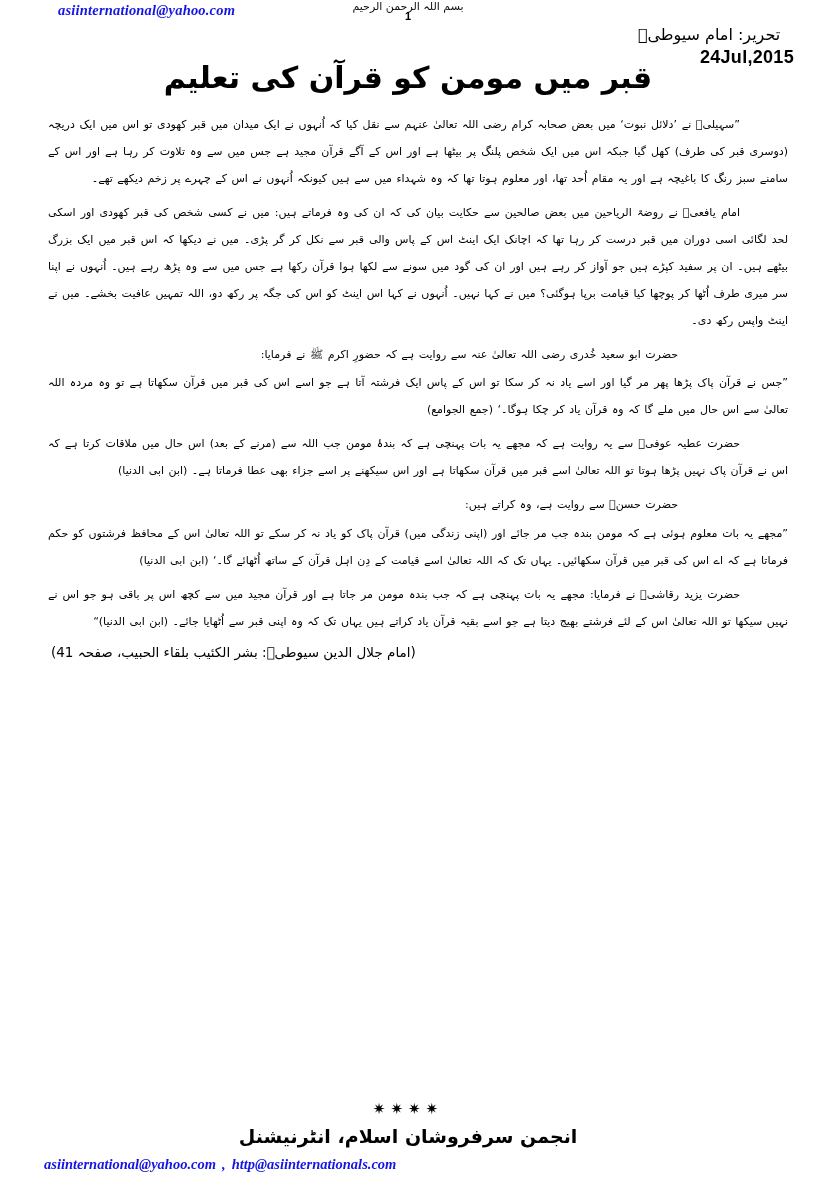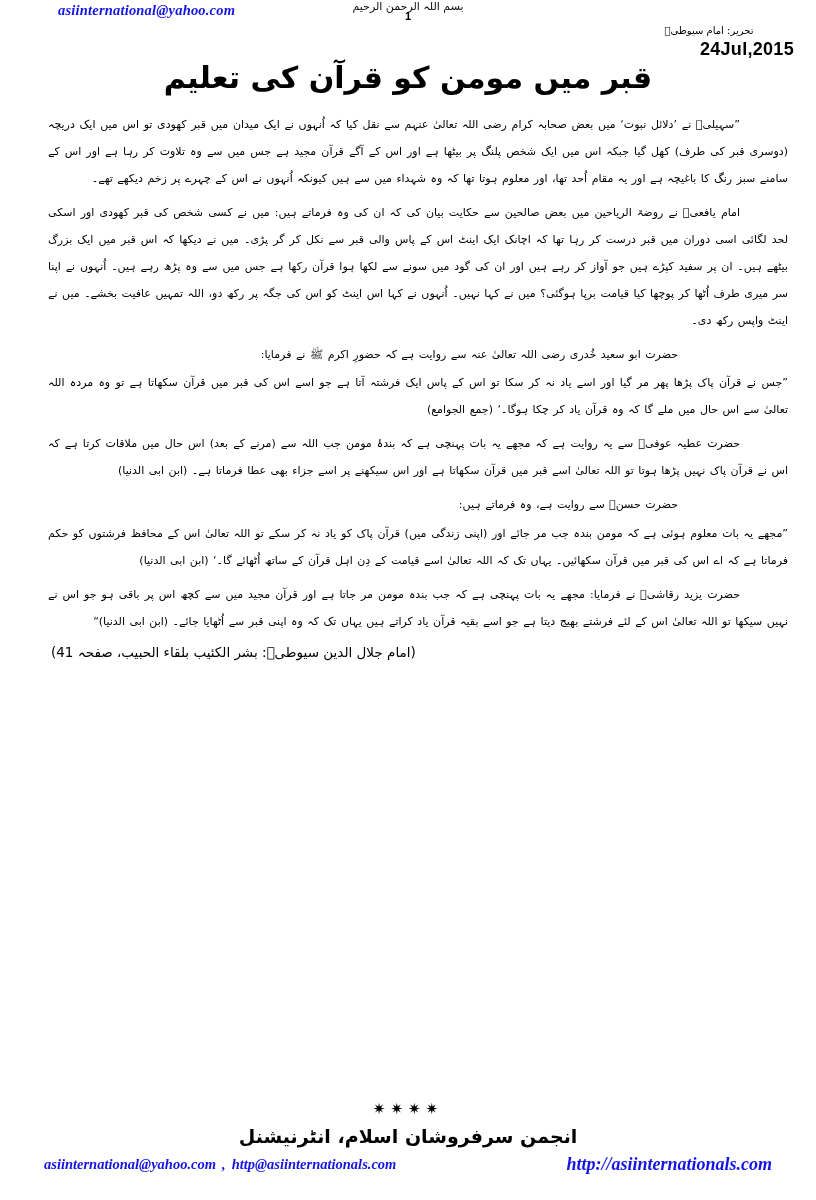--- a/index.html
+++ b/index.html
@@ -70,21 +70,21 @@
   .byline {
     position: absolute;
     right: 22px;
     top: 24px;
     text-align: center;
     direction: rtl;
     width: 170px;
   }
   .byline-author {
     font-family: "DejaVu Sans", sans-serif;
-    font-size: 10px;
+    font-size: 16px;
     color: #000;
     line-height: 1.35;
     white-space: nowrap;
   }
   .byline-date {
     direction: ltr;
     font-family: "Liberation Sans", sans-serif;
     font-weight: bold;
     font-size: 18px;
     color: #000;
@@ -233,38 +233,37 @@
     <p class="para indent">”سہیلیؒ نے ’دلائل نبوت‘ میں بعض صحابہ کرام رضی اللہ تعالیٰ عنہم سے نقل کیا کہ اُنہوں نے ایک میدان میں قبر کھودی تو اس میں ایک دریچہ (دوسری قبر کی طرف) کھل گیا جبکہ اس میں ایک شخص پلنگ پر بیٹھا ہے اور اس کے آگے قرآن مجید ہے جس میں سے وہ تلاوت کر رہا ہے اور اس کے سامنے سبز رنگ کا باغیچہ ہے اور یہ مقام اُحد تھا، اور معلوم ہوتا تھا کہ وہ شہداء میں سے ہیں کیونکہ اُنہوں نے اس کے چہرے پر زخم دیکھے تھے۔</p>
 
     <p class="para indent">امام یافعیؒ نے روضۃ الریاحین میں بعض صالحین سے حکایت بیان کی کہ ان کی وہ فرماتے ہیں: میں نے کسی شخص کی قبر کھودی اور اسکی لحد لگائی اسی دوران میں قبر درست کر رہا تھا کہ اچانک ایک اینٹ اس کے پاس والی قبر سے نکل کر گر پڑی۔ میں نے دیکھا کہ اس قبر میں ایک بزرگ بیٹھے ہیں۔ ان پر سفید کپڑے ہیں جو آواز کر رہے ہیں اور ان کی گود میں سونے سے لکھا ہوا قرآن رکھا ہے جس میں سے وہ پڑھ رہے ہیں۔ اُنہوں نے اپنا سر میری طرف اُٹھا کر پوچھا کیا قیامت برپا ہوگئی؟ میں نے کہا نہیں۔ اُنہوں نے کہا اس اینٹ کو اس کی جگہ پر رکھ دو، اللہ تمہیں عافیت بخشے۔ میں نے اینٹ واپس رکھ دی۔</p>
 
     <p class="para center-start tight">حضرت ابو سعید خُدری رضی اللہ تعالیٰ عنہ سے روایت ہے کہ حضورِ اکرم ﷺ نے فرمایا:</p>
 
     <p class="para">”جس نے قرآن پاک پڑھا پھر مر گیا اور اسے یاد نہ کر سکا تو اس کے پاس ایک فرشتہ آتا ہے جو اسے اس کی قبر میں قرآن سکھاتا ہے تو وہ مردہ اللہ تعالیٰ سے اس حال میں ملے گا کہ وہ قرآن یاد کر چکا ہوگا۔‘ (جمع الجوامع)</p>
 
     <p class="para indent">حضرت عطیہ عوفیؒ سے یہ روایت ہے کہ مجھے یہ بات پہنچی ہے کہ بندۂ مومن جب اللہ سے (مرنے کے بعد) اس حال میں ملاقات کرتا ہے کہ اس نے قرآن پاک نہیں پڑھا ہوتا تو اللہ تعالیٰ اسے قبر میں قرآن سکھاتا ہے اور اس سیکھنے پر اسے جزاء بھی عطا فرماتا ہے۔ (ابن ابی الدنیا)</p>
 
-    <p class="para center-start tight">حضرت حسنؒ سے روایت ہے، وہ فرماتے ہیں:</p>
+    <p class="para center-start tight">حضرت حسنؒ سے روایت ہے، وہ کراتے ہیں:</p>
 
     <p class="para">”مجھے یہ بات معلوم ہوئی ہے کہ مومن بندہ جب مر جائے اور (اپنی زندگی میں) قرآن پاک کو یاد نہ کر سکے تو اللہ تعالیٰ اس کے محافظ فرشتوں کو حکم فرماتا ہے کہ اے اس کی قبر میں قرآن سکھائیں۔ یہاں تک کہ اللہ تعالیٰ اسے قیامت کے دِن اہل قرآن کے ساتھ اُٹھائے گا۔‘ (ابن ابی الدنیا)</p>
 
     <p class="para indent">حضرت یزید رقاشیؒ نے فرمایا: مجھے یہ بات پہنچی ہے کہ جب بندہ مومن مر جاتا ہے اور قرآن مجید میں سے کچھ اس پر باقی ہو جو اس نے نہیں سیکھا تو اللہ تعالیٰ اس کے لئے فرشتے بھیج دیتا ہے جو اسے بقیہ قرآن یاد کراتے ہیں یہاں تک کہ وہ اپنی قبر سے اُٹھایا جائے۔ (ابن ابی الدنیا)“</p>
 
     <div class="source-row">
       <span class="source-line">(امام جلال الدین سیوطیؒ: بشر الکئیب بلقاء الحبیب، صفحہ 41)</span>
     </div>
   </div>
 
   <div class="footer">
 
     <div class="ornaments">✷✷✷✷</div>
 
     <div class="org-name">انجمن سرفروشان اسلام، انٹرنیشنل</div>
 
     <div class="footer-links">
       <div class="footer-emails">
         <span>asiinternational@yahoo.com</span><span class="sep">,</span><span>http@asiinternationals.com</span>
       </div>
-      <div class="footer-url">http://asiinternationals.com</div>
     </div>
   </div>
 
 </div>
 
 </body></html>

